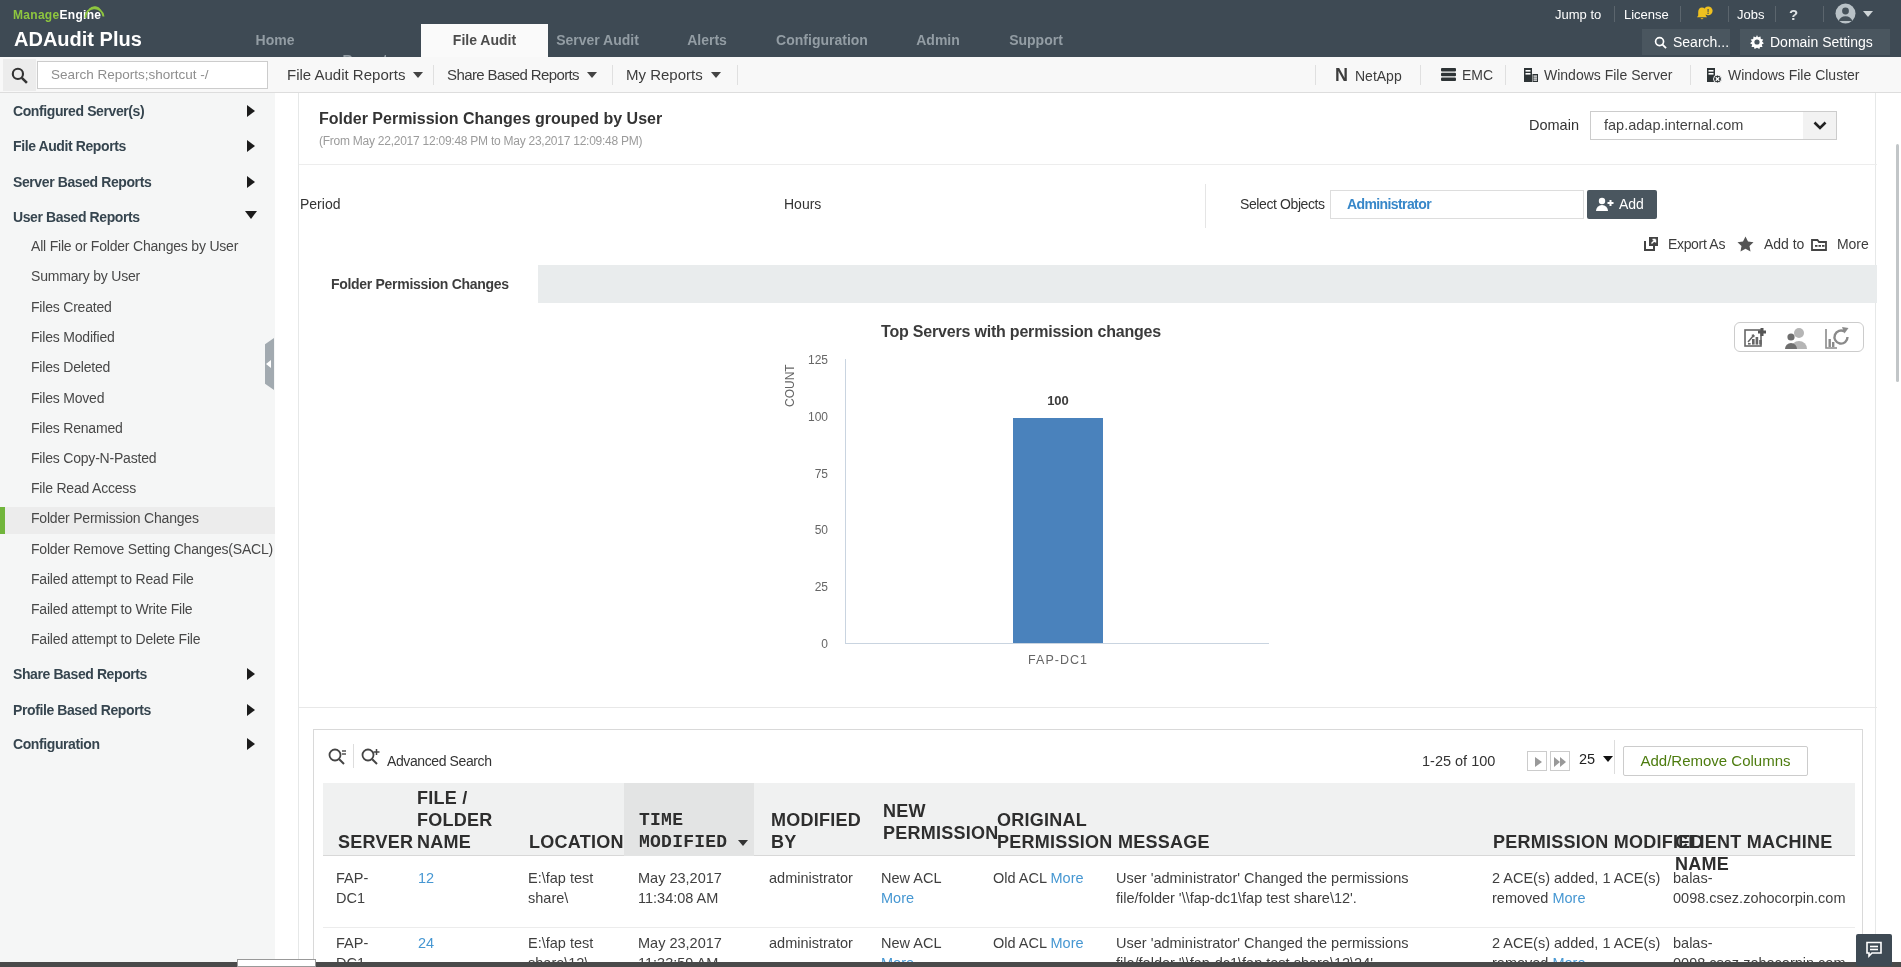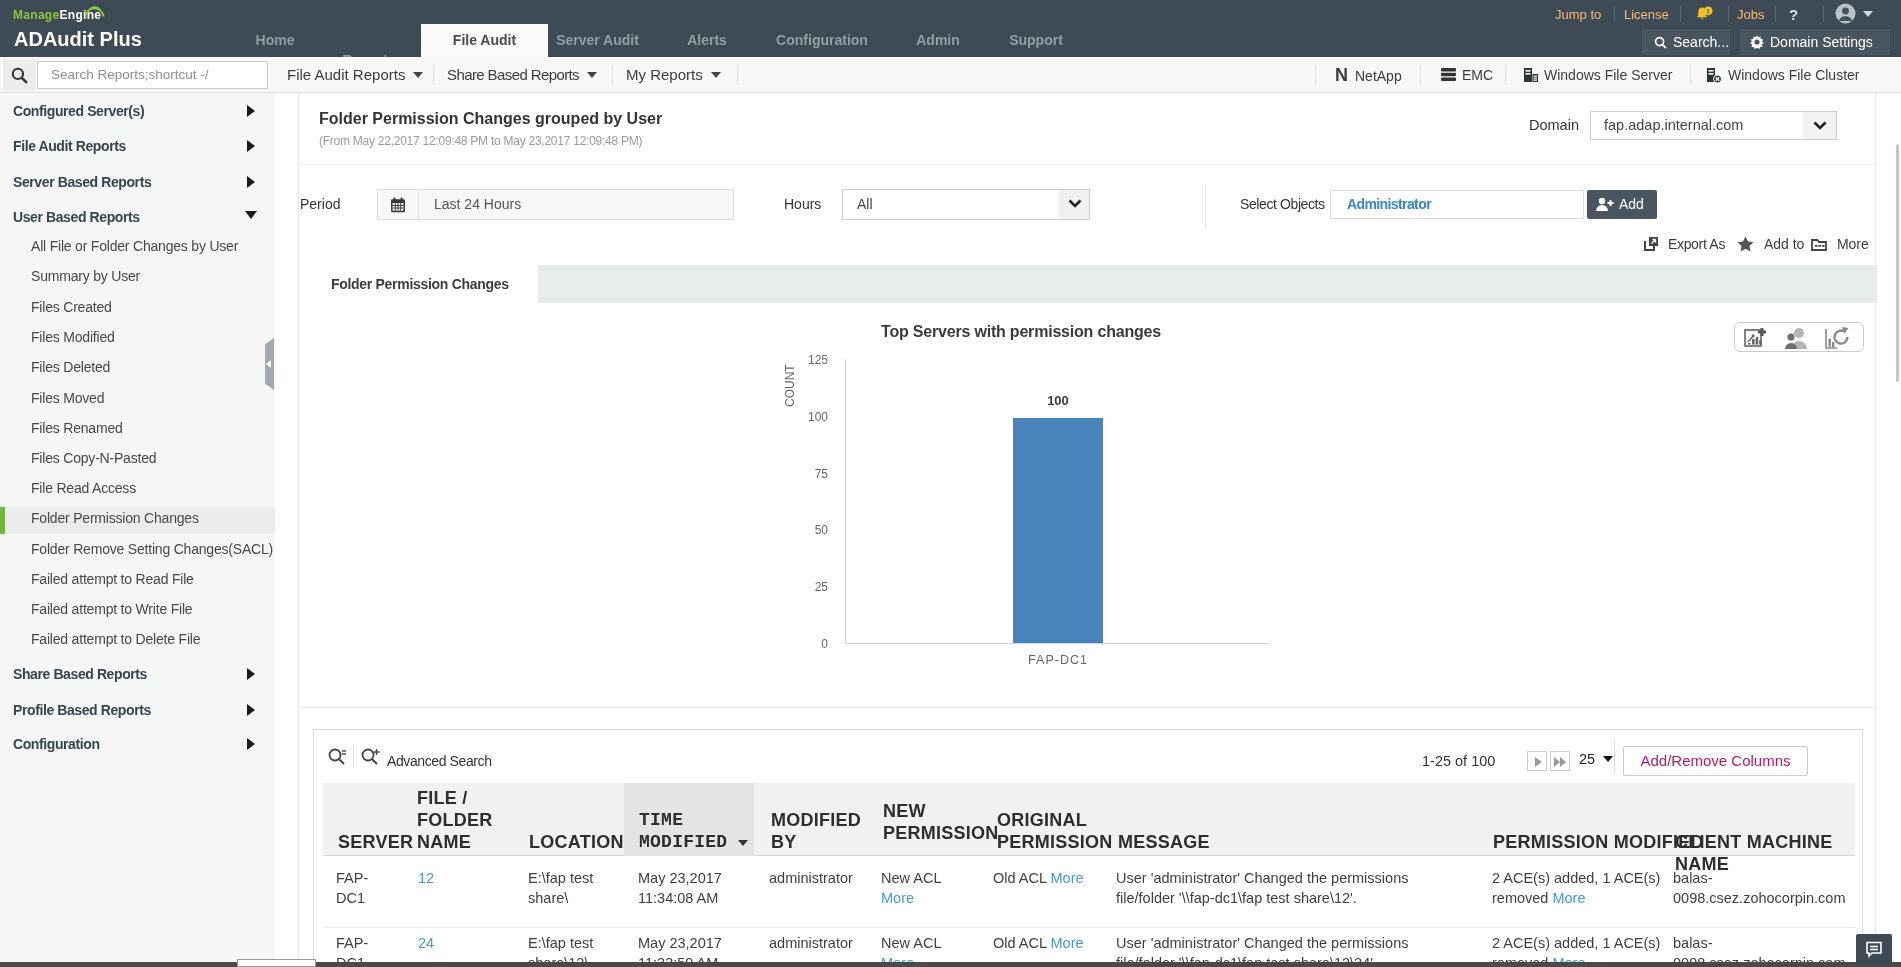--- a/index.html
+++ b/index.html
@@ -7,21 +7,21 @@
 .abs { position:absolute; }
 #page { position:relative; width:1901px; height:967px; overflow:hidden; }
 
 #topbar { position:absolute; left:0; top:0; width:1901px; height:57px; background:#3e4a54; }
 #logo { position:absolute; left:13px; top:8px; font-size:12px; font-weight:bold; color:#fff; letter-spacing:0.3px; }
 #logo .g { color:#8ec63f; }
 #adap { position:absolute; left:14px; top:27px; font-size:20px; line-height:24px; font-weight:bold; color:#fff; letter-spacing:0px; }
 .nav { position:absolute; top:24px; height:33px; line-height:33px; font-size:14px; font-weight:bold; color:#939da4; text-align:center; }
 #tab-active { position:absolute; left:421px; top:24px; width:127px; height:33px; background:#fafafa; }
 #tab-active div { line-height:33px; text-align:center; font-size:14px; font-weight:bold; color:#4c4c4c; }
-.util { position:absolute; top:0; height:28px; line-height:29px; font-size:13px; color:#fdba74; }
+.util { position:absolute; top:0; height:28px; line-height:29px; font-size:13px; color:#ffffff; }
 .usep { position:absolute; top:6px; width:1px; height:16px; background:#5b656d; }
 .dbtn { position:absolute; top:29px; height:26px; background:#4a565f; color:#fff; font-size:14px; line-height:26px; }
 
 #toolbar { position:absolute; left:0; top:57px; width:1901px; height:36px; background:#f8f8f8; border-bottom:1px solid #ddd; }
 #sicon { position:absolute; left:3px; top:2px; width:33px; height:32px; background:#ececec; }
 #sinput { position:absolute; left:37px; top:4px; width:231px; height:28px; background:#fff; border:1px solid #ccc; font-size:13.5px; color:#8e8e8e; line-height:26px; padding-left:13px; }
 .tdrop { position:absolute; top:0; height:36px; line-height:36px; font-size:15px; color:#3d3d3d; }
 .tsep { position:absolute; top:8px; width:1px; height:20px; background:#e0e0e0; }
 .ritem { position:absolute; top:0; height:36px; line-height:36px; font-size:14px; color:#3d3d3d; }
 .caret { display:inline-block; width:0; height:0; border-left:5px solid transparent; border-right:5px solid transparent; border-top:6px solid #444; vertical-align:middle; margin-left:8px; margin-bottom:2px; }
@@ -177,43 +177,21 @@
     <div class="abs" style="left:1230px;top:18px;height:29px;line-height:29px;font-size:14.5px;color:#333;">Domain</div>
     <div class="abs" style="left:1291px;top:18px;width:247px;height:29px;border:1px solid #ccc;background:#fff;">
       <div class="abs" style="left:13px;top:0;line-height:27px;font-size:14.5px;color:#444;">fap.adap.internal.com</div>
       <div class="abs" style="right:0;top:0;width:33px;height:27px;background:#f2f2f2;"><svg width="14" height="9" viewBox="0 0 14 9" style="margin:9px 0 0 10px;">
             <path d="M1.5 1.5 L7 7 L12.5 1.5" fill="none" stroke="#222" stroke-width="2.6"></path>
           </svg></div>
     </div>
     <div class="abs" style="left:0;top:71px;width:1578px;height:1px;background:#ededed;"></div>
 
     <div class="abs" style="left:1px;top:96px;height:31px;line-height:31px;font-size:14px;color:#333;">Period</div>
-    <div class="abs" style="left:78px;top:96px;width:357px;height:31px;border:1px solid #ddd;background:#f7f7f7;">
-      <div class="abs" style="left:0;top:0;width:41px;height:29px;border-right:1px solid #ddd;"><svg width="16" height="16" viewBox="0 0 16 16" style="margin:7px 0 0 12px;">
-            <rect x="1" y="2.2" width="14" height="13" rx="1.2" fill="#3a3a3a"></rect>
-            <line x1="4.5" y1="0.6" x2="4.5" y2="3.6" stroke="#3a3a3a" stroke-width="2"></line>
-            <line x1="11.5" y1="0.6" x2="11.5" y2="3.6" stroke="#3a3a3a" stroke-width="2"></line>
-            <rect x="2.6" y="6" width="10.8" height="7.6" fill="#fff"></rect>
-            <g stroke="#3a3a3a" stroke-width="1">
-              <line x1="5.3" y1="6" x2="5.3" y2="13.6"></line>
-              <line x1="8" y1="6" x2="8" y2="13.6"></line>
-              <line x1="10.7" y1="6" x2="10.7" y2="13.6"></line>
-              <line x1="2.6" y1="8.5" x2="13.4" y2="8.5"></line>
-              <line x1="2.6" y1="11" x2="13.4" y2="11"></line>
-            </g>
-          </svg></div>
-      <div class="abs" style="left:56px;top:0;line-height:29px;font-size:14px;color:#555;">Last 24 Hours</div>
-    </div>
     <div class="abs" style="left:485px;top:96px;height:31px;line-height:31px;font-size:14px;color:#333;">Hours</div>
-    <div class="abs" style="left:543px;top:96px;width:248px;height:31px;border:1px solid #ccc;background:#fff;">
-      <div class="abs" style="left:14px;top:0;line-height:29px;font-size:14px;color:#444;">All</div>
-      <div class="abs" style="right:0;top:0;width:30px;height:29px;background:#f0f0f0;"><svg width="14" height="9" viewBox="0 0 14 9" style="margin:9px 0 0 9px;">
-            <path d="M1.5 1.5 L7 7 L12.5 1.5" fill="none" stroke="#222" stroke-width="2.6"></path>
-          </svg></div>
-    </div>
     <div class="abs" style="left:906px;top:91px;width:1px;height:44px;background:#e5e5e5;"></div>
     <div class="abs" style="left:941px;top:97px;height:29px;line-height:29px;font-size:14px;color:#333;letter-spacing:-0.4px;white-space:nowrap;">Select Objects</div>
     <div class="abs" style="left:1031px;top:97px;width:254px;height:29px;border:1px solid #ddd;background:#fff;">
       <div class="abs" style="left:16px;top:0;line-height:27px;font-size:14px;font-weight:bold;color:#3787c9;letter-spacing:-0.6px;">Administrator</div>
     </div>
     <div class="abs" style="left:1288px;top:97px;width:70px;height:29px;background:#4a565f;border-radius:2px;color:#fff;">
       <svg width="20" height="16" viewBox="0 0 20 16" style="position:absolute;left:8px;top:7px;">
           <circle cx="7" cy="4" r="3.2" fill="#fff"></circle>
           <path d="M1 14 a6 6 0 0 1 12 0 Z" fill="#fff"></path>
           <path d="M15.5 3 L15.5 9 M12.5 6 L18.5 6" stroke="#fff" stroke-width="2"></path>
@@ -308,21 +286,21 @@
       <div class="abs" style="left:1108px;top:21px;height:20px;line-height:20px;font-size:14.5px;color:#333;">1-25 of 100</div>
       <div class="abs" style="left:1213px;top:21px;width:20px;height:20px;border:1px solid #ccc;">
           <div style="margin:5px 0 0 7px;width:0;height:0;border-top:5px solid transparent;border-bottom:5px solid transparent;border-left:7px solid #999;"></div>
         </div>
       <div class="abs" style="left:1236px;top:21px;width:20px;height:20px;border:1px solid #ccc;">
           <div style="margin:5px 0 0 3px;width:0;height:0;border-top:5px solid transparent;border-bottom:5px solid transparent;border-left:6px solid #999;"></div>
           <div style="margin:-10px 0 0 9px;width:0;height:0;border-top:5px solid transparent;border-bottom:5px solid transparent;border-left:6px solid #999;"></div>
         </div>
       <div class="abs" style="left:1265px;top:19px;height:20px;line-height:20px;font-size:14.5px;color:#222;">25<span class="caret" style="border-top-color:#111;"></span></div>
       <div class="abs" style="left:1300px;top:10px;width:1px;height:34px;background:#ddd;"></div>
-      <div class="abs" style="left:1309px;top:16px;width:185px;height:30px;border:1px solid #ccc;border-radius:2px;text-align:center;line-height:28px;font-size:15px;color:#be185d;">Add/Remove Columns</div>
+      <div class="abs" style="left:1309px;top:16px;width:185px;height:30px;border:1px solid #ccc;border-radius:2px;text-align:center;line-height:28px;font-size:15px;color:#4d7c0f;">Add/Remove Columns</div>
 
       <div class="abs" style="left:9px;top:53px;width:1532px;height:73px;background:#f0f1f1;border-bottom:1px solid #d8d8d8;"></div>
       <div class="abs" style="left:310px;top:53px;width:130px;height:73px;background:#e3e4e4;"></div>
       <div class="th" style="left:24px;top:101px;">SERVER</div>
       <div class="th" style="left:103px;top:57px;">FILE /<br>FOLDER<br>NAME</div>
       <div class="th" style="left:215px;top:101px;">LOCATION</div>
       <div class="th" style="left:325px;top:79px;font-family:Liberation Mono, monospace;">TIME<br>MODIFIED <span style="display:inline-block;width:0;height:0;border-left:5px solid transparent;border-right:5px solid transparent;border-top:6px solid #333;vertical-align:1px;"></span></div>
       <div class="th" style="left:457px;top:79px;">MODIFIED<br>BY</div>
       <div class="th" style="left:569px;top:70px;">NEW<br>PERMISSION</div>
       <div class="th" style="left:683px;top:79px;">ORIGINAL<br>PERMISSION</div>

